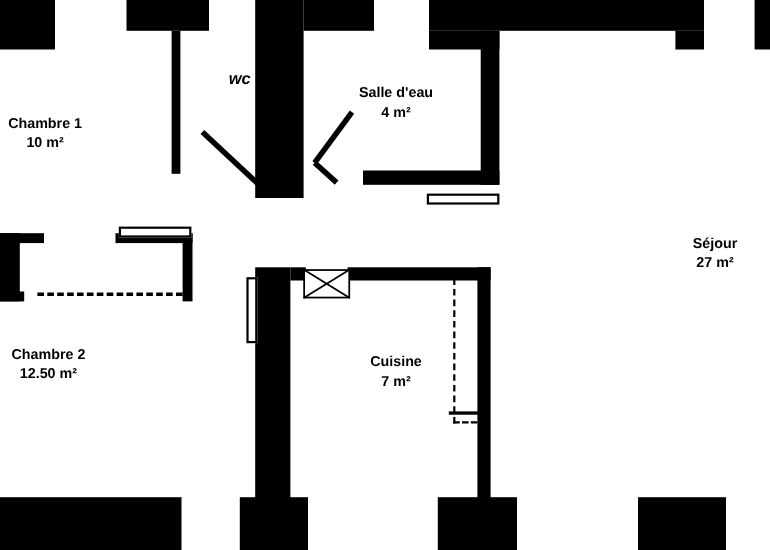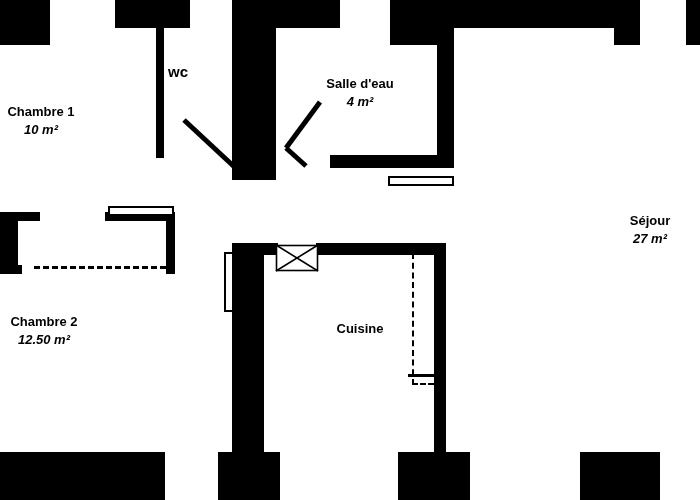--- a/index.html
+++ b/index.html
@@ -27,21 +27,20 @@
     font-weight: bold;
     text-align: center;
     white-space: nowrap;
     line-height: 1.35;
   }
   .label .name {
     display: block;
   }
   .label .area {
     display: block;
-    font-style: italic;
   }
   .lbl-lg { font-size: 13px; }
   .lbl-md { font-size: 15px; }
   .door-svg {
     position: absolute;
     overflow: visible;
   }
   .win-box {
     position: absolute;
     border: 2px solid #000000;
@@ -120,36 +119,37 @@
   <svg class="door-svg" style="left:276px; top:100px; width:48px; height:70px;" viewBox="0 0 48 70">
     <line x1="44" y1="2" x2="10" y2="48" stroke="#000000" stroke-width="5"></line>
     <line x1="10" y1="48" x2="30" y2="66" stroke="#000000" stroke-width="5"></line>
   </svg>
 
   <div class="label lbl-lg" style="left:-14px; top:103px; width:110px; text-align:center;">
     <span class="name">Chambre 1</span>
     <span class="area">10 m²</span>
   </div>
 
-  <div class="label lbl-md" style="left:168px; top:62px; width:60px; text-align:left;">
+  <div class="label lbl-md" style="left:168px; top:62px; width:60px; text-align:right;font-style:italic;">
     <span class="name">wc</span>
   </div>
 
   <div class="label lbl-lg" style="left:290px; top:75px; width:140px; text-align:center;">
     <span class="name">Salle d'eau</span>
     <span class="area">4 m²</span>
   </div>
 
   <div class="label lbl-lg" style="left:590px; top:212px; width:120px; text-align:center;">
     <span class="name">Séjour</span>
     <span class="area">27 m²</span>
   </div>
 
   <div class="label lbl-lg" style="left:-16px; top:313px; width:120px; text-align:center;">
     <span class="name">Chambre 2</span>
     <span class="area">12.50 m²</span>
   </div>
 
   <div class="label lbl-lg" style="left:300px; top:320px; width:120px; text-align:center;">
     <span class="name">Cuisine</span>
+    <span class="area">7 m²</span>
   </div>
 
 </div>
 
 </body></html>

